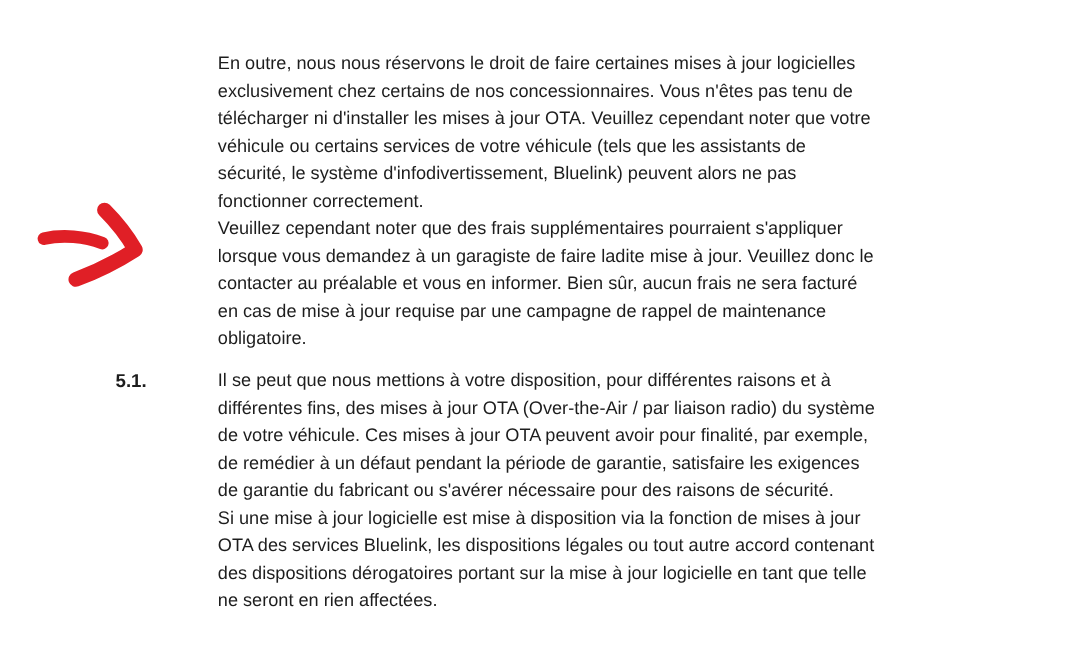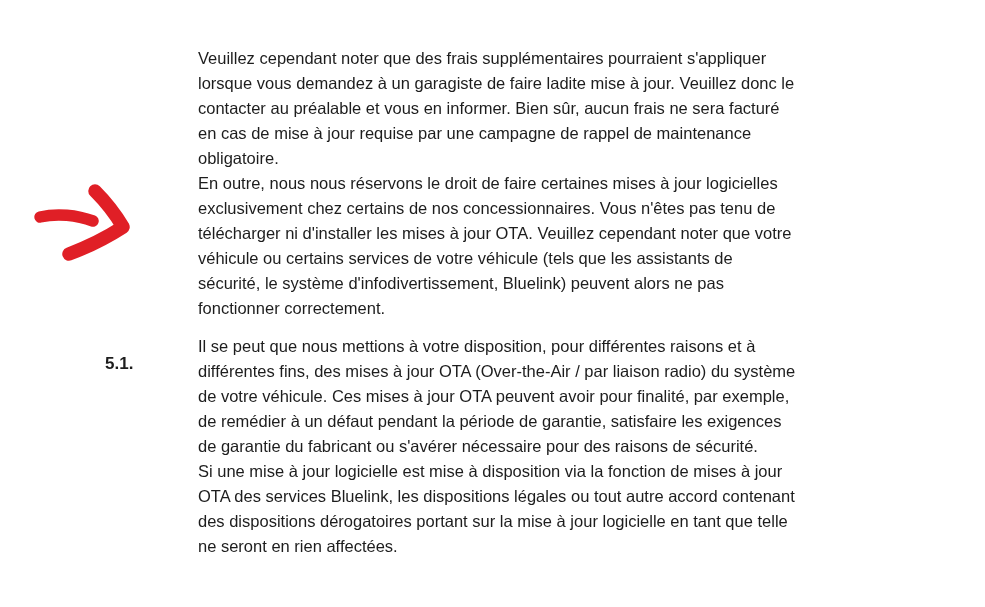--- a/index.html
+++ b/index.html
@@ -28,21 +28,21 @@
     margin: 0;
     white-space: pre;   
   }
   .section {
     position: relative;
     margin-top: 13px;
   }
   .section-number {
     position: absolute;
     left: -93px;
-    top: 17px;
+    top: 0;
     font-weight: bold;
     font-size: 17px;
     line-height: 25px;
     color: #1d1d1d;
   }
   .section-heading {
     margin: 0;
     font-size: 17px;
     line-height: 25px;
     font-weight: bold;
@@ -62,32 +62,32 @@
 
 <div class="page">
 
   <svg class="arrow-annotation" viewBox="0 0 105 85" fill="none" stroke-linecap="round" stroke-linejoin="round">
     <path stroke-width="11.5" d="M 8 35 C 25 31, 45 33, 61 39" stroke="#e01f26"></path>
     <path stroke-width="13.5" d="M 63 9 C 73 19, 84 33, 91 45 C 74 56, 53 66, 37 72" stroke="#e01f26"></path>
   </svg>
 
   <div class="content">
 
-    <p>Veuillez cependant noter que des frais supplémentaires pourraient s'appliquer
-lorsque vous demandez à un garagiste de faire ladite mise à jour. Veuillez donc le
-contacter au préalable et vous en informer. Bien sûr, aucun frais ne sera facturé
-en cas de mise à jour requise par une campagne de rappel de maintenance
-obligatoire.</p>
-
     <p>En outre, nous nous réservons le droit de faire certaines mises à jour logicielles
 exclusivement chez certains de nos concessionnaires. Vous n'êtes pas tenu de
 télécharger ni d'installer les mises à jour OTA. Veuillez cependant noter que votre
 véhicule ou certains services de votre véhicule (tels que les assistants de
 sécurité, le système d'infodivertissement, Bluelink) peuvent alors ne pas
 fonctionner correctement.</p>
+
+    <p>Veuillez cependant noter que des frais supplémentaires pourraient s'appliquer
+lorsque vous demandez à un garagiste de faire ladite mise à jour. Veuillez donc le
+contacter au préalable et vous en informer. Bien sûr, aucun frais ne sera facturé
+en cas de mise à jour requise par une campagne de rappel de maintenance
+obligatoire.</p>
 
     <div class="section">
       <span class="section-number">5.1.</span>
 
       <p>Il se peut que nous mettions à votre disposition, pour différentes raisons et à
 différentes fins, des mises à jour OTA (Over-the-Air / par liaison radio) du système
 de votre véhicule. Ces mises à jour OTA peuvent avoir pour finalité, par exemple,
 de remédier à un défaut pendant la période de garantie, satisfaire les exigences
 de garantie du fabricant ou s'avérer nécessaire pour des raisons de sécurité.</p>
 

